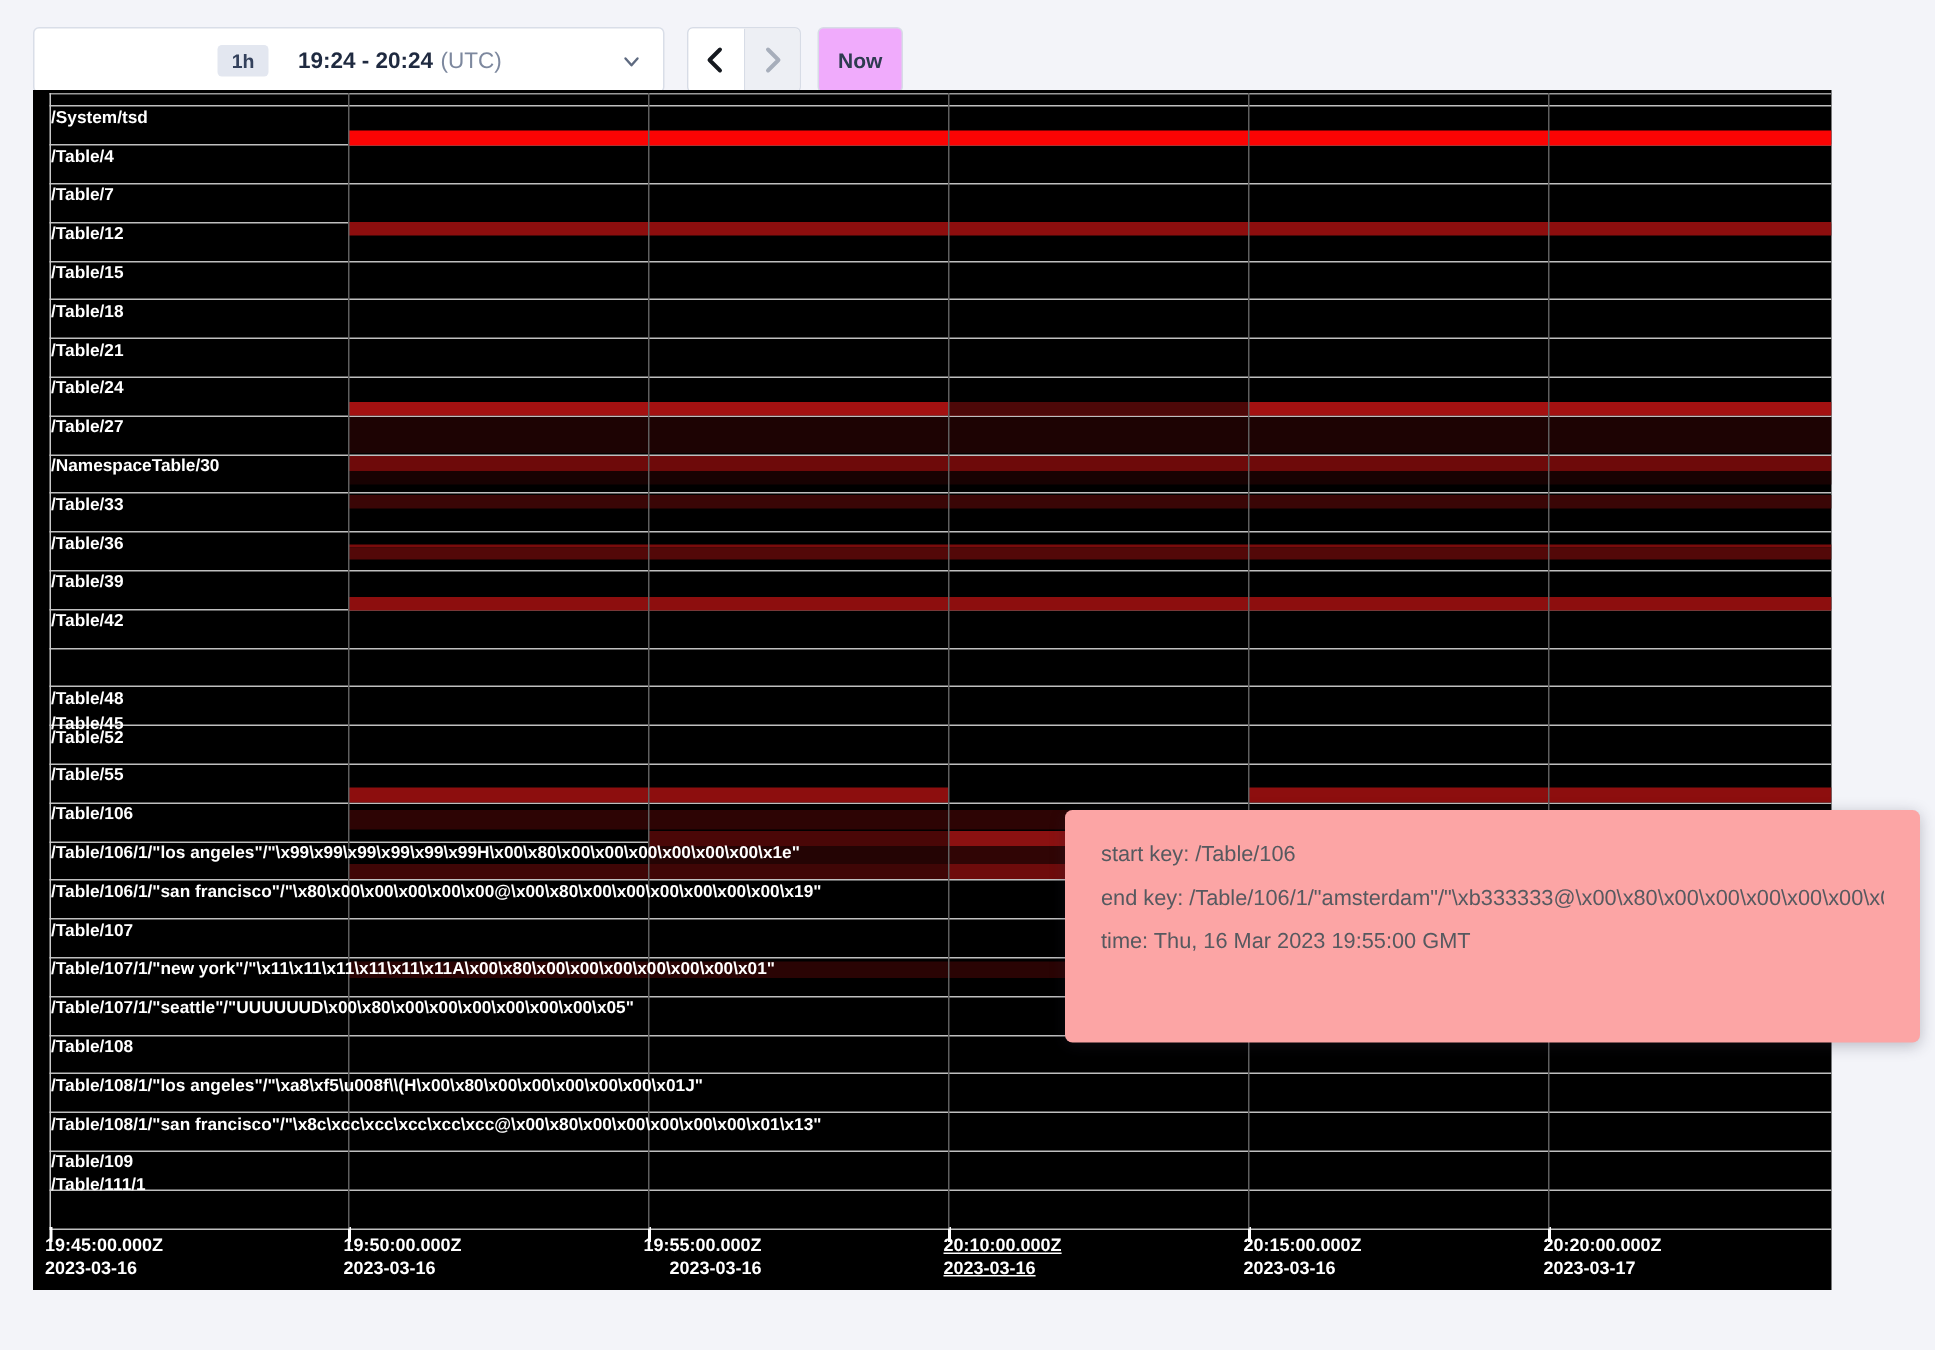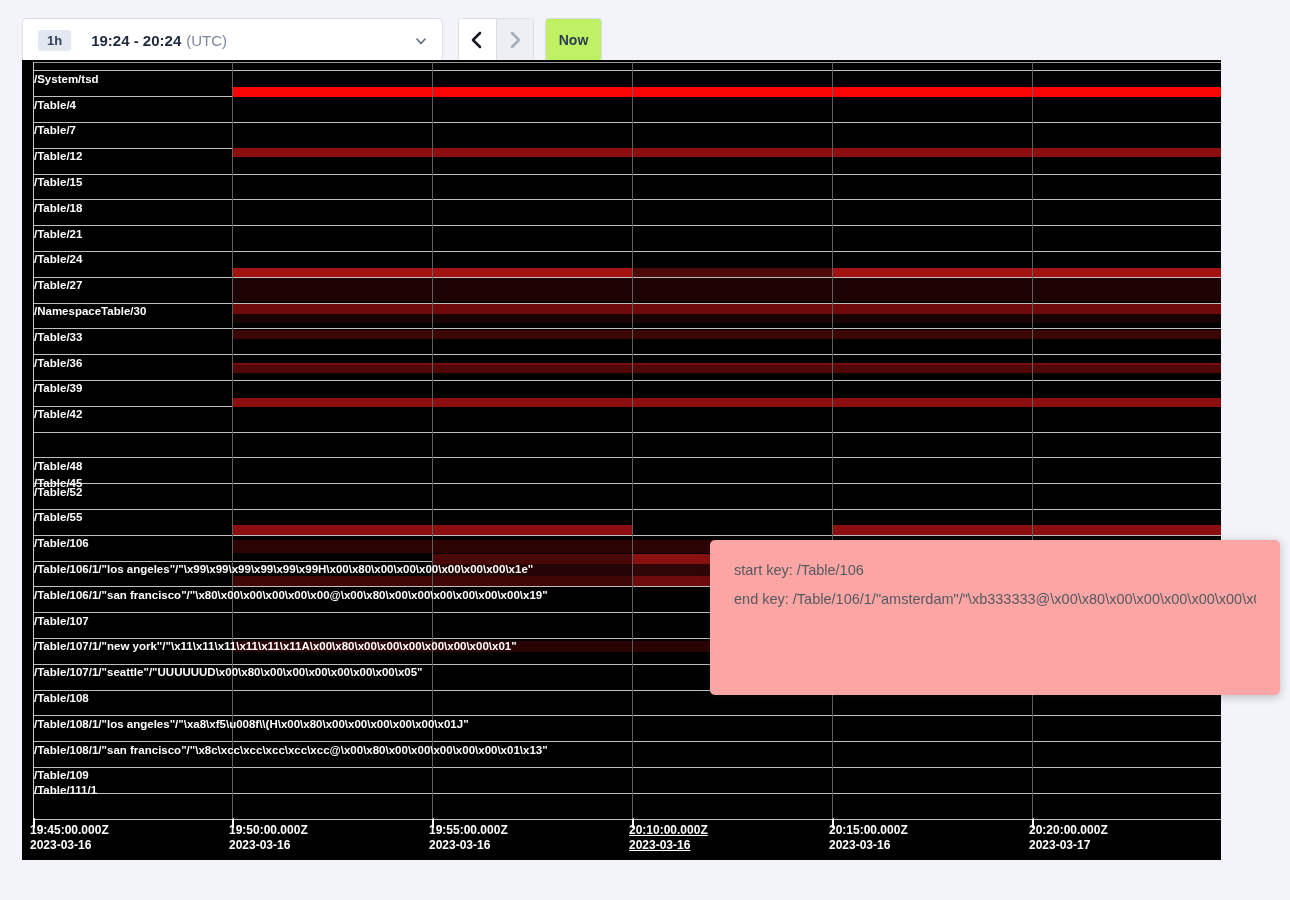--- a/index.html
+++ b/index.html
@@ -6,40 +6,40 @@
   body{
     width:1290px;height:900px;position:relative;overflow:hidden;
     background:#f3f4f9;
     font-family:"Liberation Sans", sans-serif;
     -webkit-font-smoothing:antialiased;
   }
   
   .time-select{
     position:absolute;left:22px;top:18px;width:421px;height:44px;
     background:#ffffff;border:1px solid #d9dee8;border-radius:4px;
-    display:flex;align-items:center;box-sizing:border-box;cursor:pointer;
+    display:flex;align-items:center;box-sizing:border-box;cursor:pointer;justify-content:center;
   }
   .range-badge{
     margin-left:15px;background:#e3e7f0;border-radius:3px;
     padding:4px 9px;font-size:13px;font-weight:700;color:#33415c;line-height:1;
   }
   .range-text{margin-left:20px;font-size:15px;font-weight:700;color:#1f2a40;}
   .range-tz{margin-left:5px;font-size:15px;color:#7d889e;}
   .dd-chevron{position:absolute;right:14px;top:15px;}
   .nav-group{
     position:absolute;left:458px;top:18px;width:76px;height:44px;
     border:1px solid #d7dce6;border-radius:4px;box-sizing:border-box;
     display:flex;background:#fff;overflow:hidden;
   }
   .nav-btn{width:50%;display:flex;align-items:center;justify-content:center;cursor:pointer;}
   .nav-btn.prev{border-right:1px solid #d7dce6;background:#ffffff;}
   .nav-btn.next{background:#edeff4;cursor:default;}
   .now-btn{
     position:absolute;left:545px;top:18px;width:57px;height:44px;
-    background:#bef264;border:1px solid #d7dce6;border-radius:4px;box-sizing:border-box;
+    background:#f0abfc;border:1px solid #d7dce6;border-radius:4px;box-sizing:border-box;
     display:flex;align-items:center;justify-content:center;
     font-size:14px;font-weight:700;color:#2e3b50;cursor:pointer;
   }
   
   .canvas{
     position:absolute;left:22px;top:60px;width:1199px;height:800px;
     background:#000;overflow:hidden;
   }
   .hline{position:absolute;height:1px;background:#bfbfbf;left:11px;right:0;}
   .vline{position:absolute;width:1px;top:2px;height:757px;background:#5f5f5f;}
@@ -183,34 +183,35 @@
     <div class="row-label" style="top: 683.6px;">/Table/108/1/"san francisco"/"\x8c\xcc\xcc\xcc\xcc\xcc@\x00\x80\x00\x00\x00\x00\x00\x01\x13"</div>
     <div class="row-label" style="top: 709.4px;">/Table/109</div>
     <div class="row-label" style="top: 724px;">/Table/111/1</div>
     <div class="tick" style="left: 11px;"></div>
     <div class="tick-label" style="left: 8px;">19:45:00.000Z
 2023-03-16</div>
     <div class="tick" style="left: 210px;"></div>
     <div class="tick-label" style="left: 207px;">19:50:00.000Z
 2023-03-16</div>
     <div class="tick" style="left: 410px;"></div>
-    <div class="tick-label" style="left: 407px;">19:55:00.000Z
+    <div class="tick-label" style="left: 407px; text-align: right;">19:55:00.000Z
 2023-03-16</div>
     <div class="tick" style="left: 610px;"></div>
     <div class="tick-label" style="left: 607px; text-decoration: underline;">20:10:00.000Z
 2023-03-16</div>
     <div class="tick" style="left: 810px;"></div>
     <div class="tick-label" style="left: 807px;">20:15:00.000Z
 2023-03-16</div>
     <div class="tick" style="left: 1010px;"></div>
     <div class="tick-label" style="left: 1007px;">20:20:00.000Z
 2023-03-17</div>
   </div>
 
 <div class="tooltip" id="tooltip">
     <div class="tline">start key: /Table/106</div>
     <div class="tline">end key: /Table/106/1/"amsterdam"/"\xb333333@\x00\x80\x00\x00\x00\x00\x00\x00#"</div>
+    <div class="tline">time: Thu, 16 Mar 2023 19:55:00 GMT</div>
   </div>
 
 <div class="footer">
   <input type="checkbox" id="spanbound" checked="" style="">
   <label for="spanbound">Show span boundaries</label>
 </div>
 
 </body></html>

